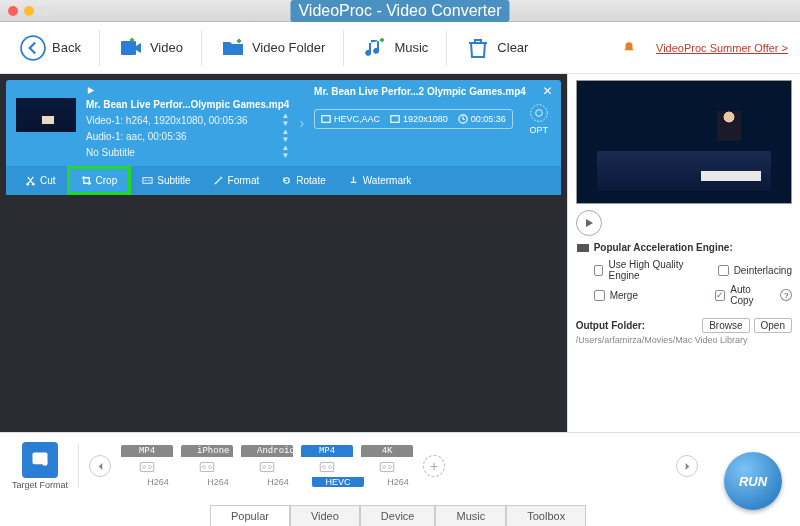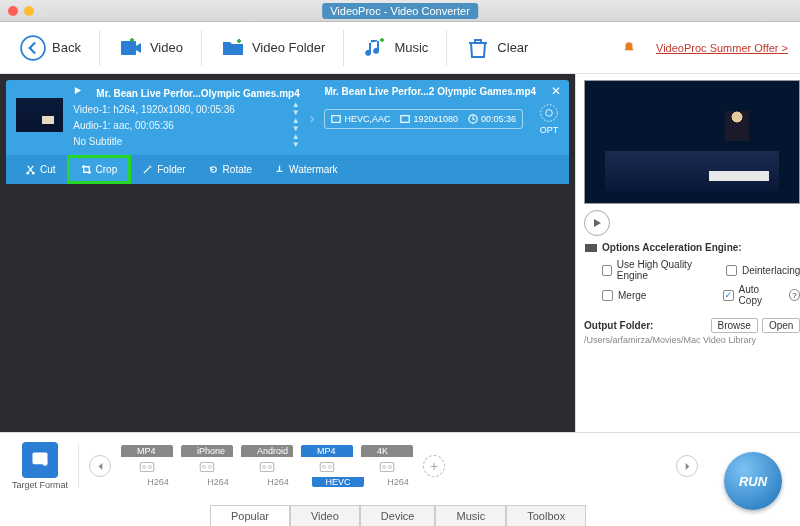--- a/index.html
+++ b/index.html
@@ -2,21 +2,21 @@
 <html><head>
 <meta charset="utf-8">
 <style>
 * { margin: 0; padding: 0; box-sizing: border-box; font-family: -apple-system, "Helvetica Neue", Arial, sans-serif; }
 body { width: 800px; height: 526px; background: #f5f5f5; overflow: hidden; position: relative; }
 
 .titlebar { height: 22px; background: linear-gradient(#e8e8e8,#d8d8d8); display: flex; align-items: center; position: relative; border-bottom: 1px solid #bbb;}
 .traffic-lights { display: flex; gap: 6px; padding-left: 8px; }
 .tl { width: 10px; height: 10px; border-radius: 50%; }
 .tl.r{background:#ff5f57}.tl.y{background:#febc2e}.tl.g{background:#e0e0e0}
-.title-pill { position:absolute; left:50%; transform:translateX(-50%); background:#4a90c0; color:#fff; font-size:11px; padding:2px 8px; border-radius:3px;}
+.title-pill { position:absolute; left:50%; transform:translateX(-50%); background:#4a90c0; color:#fff; font-size:16px; padding:2px 8px; border-radius:3px;}
 
 .toolbar { height: 52px; background:#fff; display:flex; align-items:center; padding:0 12px; gap:10px; border-bottom:1px solid #e5e5e5;}
 .tool-btn { display:flex; align-items:center; gap:6px; padding:4px 8px; cursor:pointer; font-size:13px; color:#333;}
 .tool-btn .ic { width:26px; height:26px; display:flex; align-items:center; justify-content:center; }
 .ic svg{width:24px;height:24px}
 .tool-btn.back .ic svg{width:30px;height:30px}
 .sep { width:1px; height:36px; background:#e3e3e3;}
 .summer { margin-left:auto; display:flex; align-items:center; gap:20px; color:#c0392b; font-size:11px; text-decoration:underline; cursor:pointer;}
 .summer svg{width:14px;height:14px;fill:#e67e22}
 
@@ -74,21 +74,21 @@
 
 
 .bottom{height:94px;background:#fff;border-top:1px solid #ddd;position:relative;}
 .formats{display:flex;align-items:center;height:66px;padding:0 12px;gap:10px;}
 .tgtfmt{display:flex;flex-direction:column;align-items:center;font-size:9px;color:#555;gap:2px;cursor:pointer;}
 .tgtfmt .tile{width:36px;height:36px;background:#2a7fd4;border-radius:4px;display:flex;align-items:center;justify-content:center;}
 .tgtfmt svg{width:20px;height:20px;fill:#fff}
 .nav{width:22px;height:22px;border:1px solid #ccc;border-radius:50%;display:flex;align-items:center;justify-content:center;cursor:pointer;}
 .nav svg{width:9px;height:9px;fill:#888}
 .preset{display:flex;flex-direction:column;align-items:center;font-size:9px;color:#666;cursor:pointer;width:52px;}
-.preset .top{background:#888;color:#fff;width:100%;text-align:left;padding:1px 16px;border-radius:2px 2px 0 0;}
+.preset .top{background:#888;color:#fff;width:100%;text-align:center;padding:1px 16px;border-radius:2px 2px 0 0;font-family:Liberation Mono, monospace;}
 .preset .mid{width:28px;height:20px;display:flex;align-items:center;justify-content:center;}
 .preset .mid svg{width:18px;height:18px;fill:#bbb;stroke:#bbb}
 .preset .bot{color:#888;margin-left:22px;}
 .preset.sel .top{background:#2a7fd4}
 .preset.sel .bot{background:#2a7fd4;color:#fff;width:100%;text-align:center;border-radius:0 0 2px 2px}
 .plus{width:22px;height:22px;border:1px dashed #bbb;border-radius:50%;display:flex;align-items:center;justify-content:center;font-size:14px;color:#aaa;cursor:pointer;}
 
 .tabs{position:absolute;bottom:0;left:210px;display:flex;font-size:11px;}
 .tab{padding:4px 20px;border:1px solid #ccc;border-bottom:none;background:#f3f3f3;cursor:pointer;color:#555;}
 .tab.active{background:#fff;}
@@ -165,21 +165,21 @@
   </div>
 </div>
 
 <div class="main">
   <div class="left">
     <div class="card">
       <span class="close-x">✕</span>
       <div class="card-top">
         <div class="thumb"></div>
         <div class="srcinfo">
-          <div class="fname" style="display:flex;gap:14px;">
+          <div class="fname" style="display:flex;gap:2px;flex-direction:column;">
               <svg width="9" height="9" viewBox="0 0 10 10">
                 <path d="M2 1l7 4-7 4z" fill="#fff"></path>
               </svg>
               <span>Mr. Bean Live Perfor...Olympic Games.mp4</span>
             </div>
           <div class="sub">
               <span>Video-1: h264, 1920x1080, 00:05:36</span>
               <span class="carets">▲<br>▼</span>
             </div>
           <div class="sub">
@@ -236,23 +236,30 @@
             <span>Cut</span>
           </div>
         <div class="eb hl">
             <svg viewBox="0 0 12 12">
               <path d="M3 1v8h8M1 3h8v8" stroke="#fff" stroke-width="1.4" fill="none"></path>
             </svg>
             <span>Crop</span>
           </div>
         <div class="eb">
             <svg viewBox="0 0 12 12">
+              <rect x="1" y="3" width="10" height="6" stroke="#fff" fill="none"></rect>
+              <path d="M3 6h2M7 6h2" stroke="#fff"></path>
+            </svg>
+            <span>Subtitle</span>
+          </div>
+        <div class="eb">
+            <svg viewBox="0 0 12 12">
               <path d="M2 10l6-6M8 2l2 2" stroke="#fff" stroke-width="1.4"></path>
             </svg>
-            <span>Folder</span>
+            <span>Format</span>
           </div>
         <div class="eb">
             <svg viewBox="0 0 12 12">
               <path d="M3 6a3 3 0 116 0 3 3 0 01-6 0M3 3v3h3" stroke="#fff" fill="none" stroke-width="1.2"></path>
             </svg>
             <span>Rotate</span>
           </div>
         <div class="eb">
             <svg viewBox="0 0 12 12">
               <path d="M6 2v6M3 8h6" stroke="#fff" stroke-width="1.4"></path>
@@ -273,21 +280,21 @@
         <svg viewBox="0 0 10 10">
           <path d="M2 1l7 4-7 4z"></path>
         </svg>
       </div>
 
     <div class="hw">
       <div class="hdr">
           <svg width="14" height="10" viewBox="0 0 14 10">
             <rect x="1" y="1" width="12" height="8" fill="#555"></rect>
           </svg>
-          <span>Options Acceleration Engine:</span>
+          <span>Popular Acceleration Engine:</span>
         </div>
       <div class="row row2">
         <span style="display:flex;align-items:center;gap:5px;width:110px;">
             <span class="chk"></span>
             <span>Use High Quality Engine</span>
           </span>
         <span style="display:flex;align-items:center;gap:5px;">
             <span class="chk"></span>
             <span>Deinterlacing</span>
           </span>

